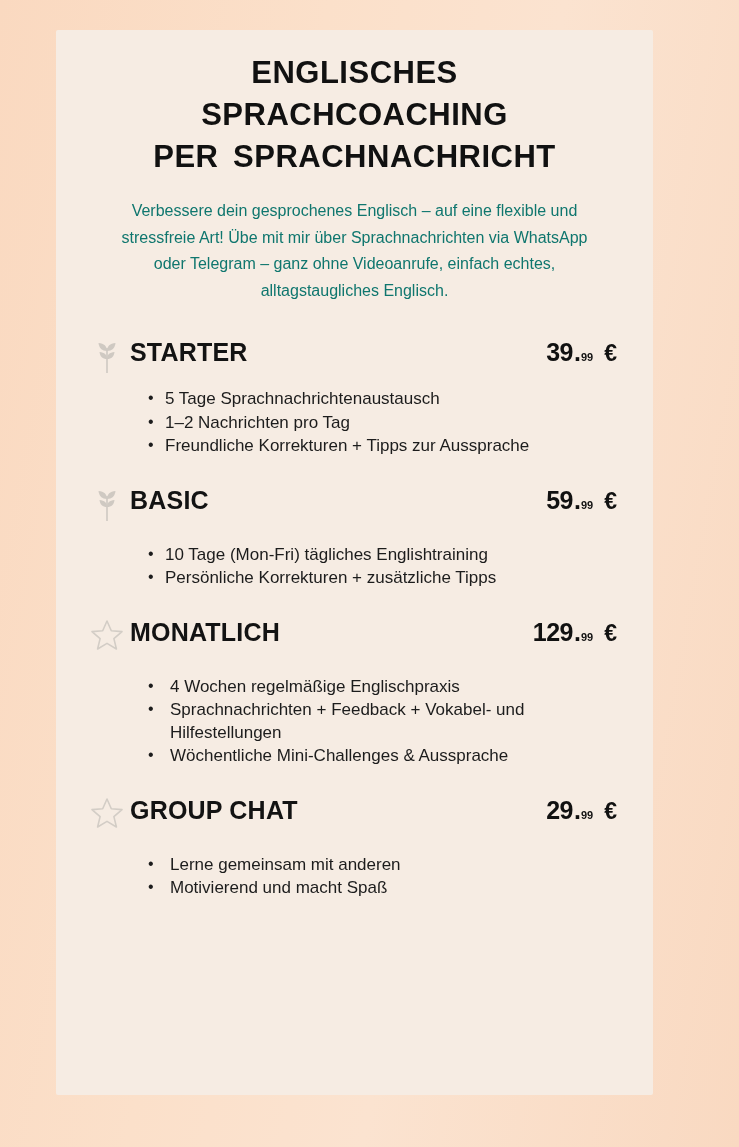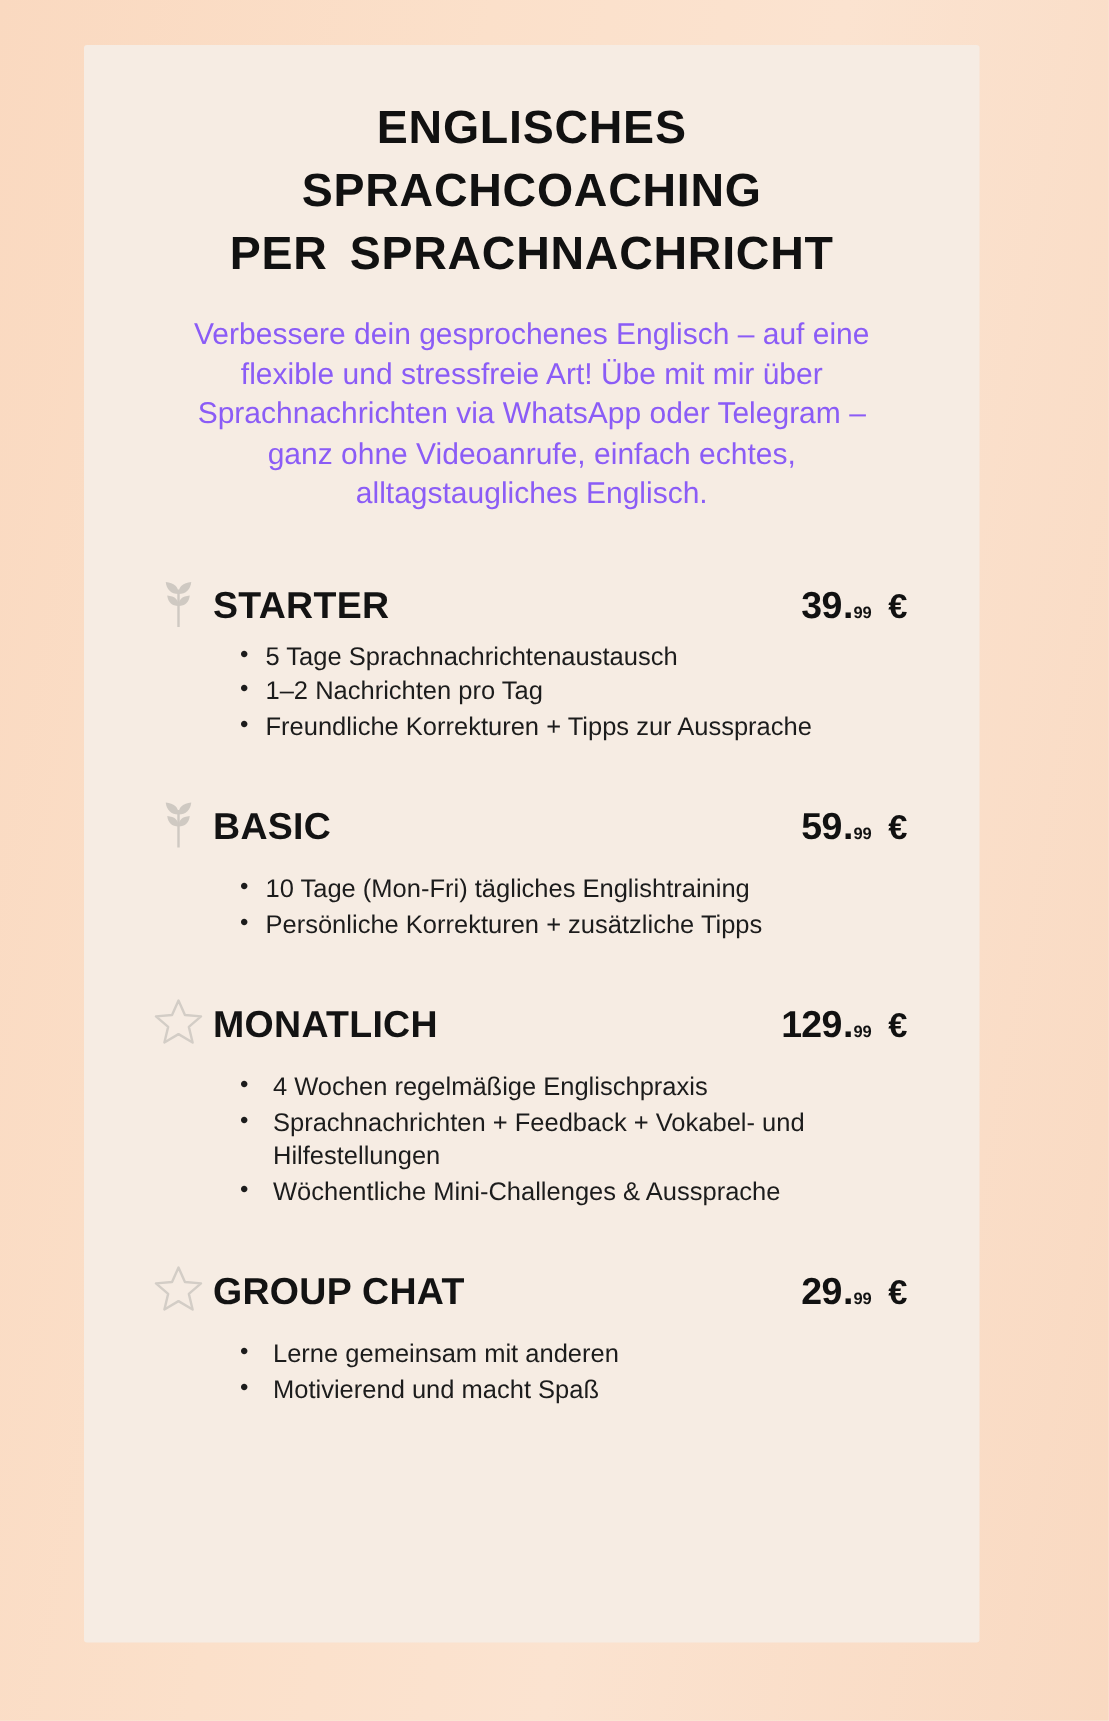--- a/index.html
+++ b/index.html
@@ -22,21 +22,21 @@
   }
   .card {
     position: absolute;
     left: 56px;
     top: 30px;
     width: 597px;
     height: 1065px;
     background: #f6ece3;
     border-radius: 2px;
     box-sizing: border-box;
-    padding: 12px;
+    padding: 0;
   }
 
   
   .headline {
     margin: 0;
     padding-top: 22px;
     text-align: center;
     color: #111111;
     font-weight: bold;
     font-size: 31px;
@@ -47,40 +47,40 @@
     display: block;
   }
   .headline .l3 .gap {
     letter-spacing: 6px;
   }
 
   .intro {
     margin: 20px auto 0 auto;
     width: 470px;
     text-align: center;
-    color: #8b5cf6;
-    font-size: 20px;
+    color: #0f766e;
+    font-size: 16px;
     line-height: 26.5px;
   }
 
   
   .plans {
     margin-top: 34px;
   }
   .plan {
     position: relative;
     padding: 0 28px 0 28px;
   }
   .plan + .plan {
     margin-top: 26px;
   }
   .plan-head {
     position: relative;
     display: flex;
-    align-items: flex-end;
+    align-items: flex-start;
     height: 42px;
   }
   .plan-icon {
     width: 46px;
     flex: 0 0 46px;
     display: flex;
     align-items: center;
     justify-content: center;
     color: #cfc9c2;
   }

